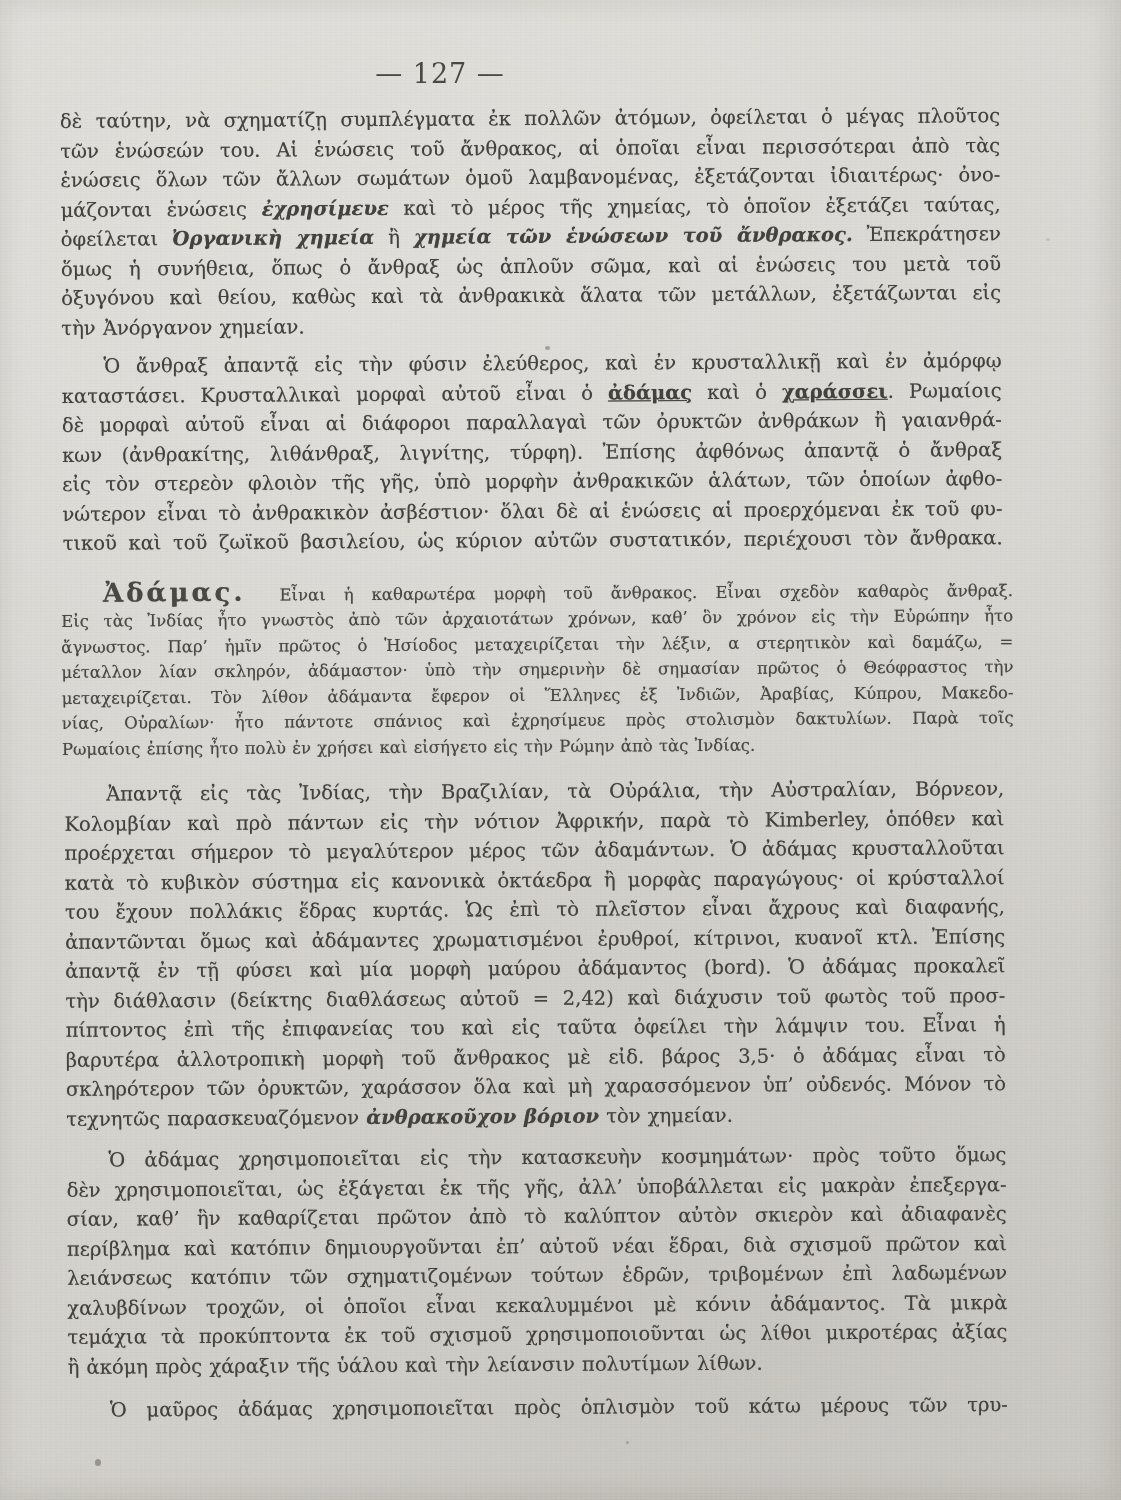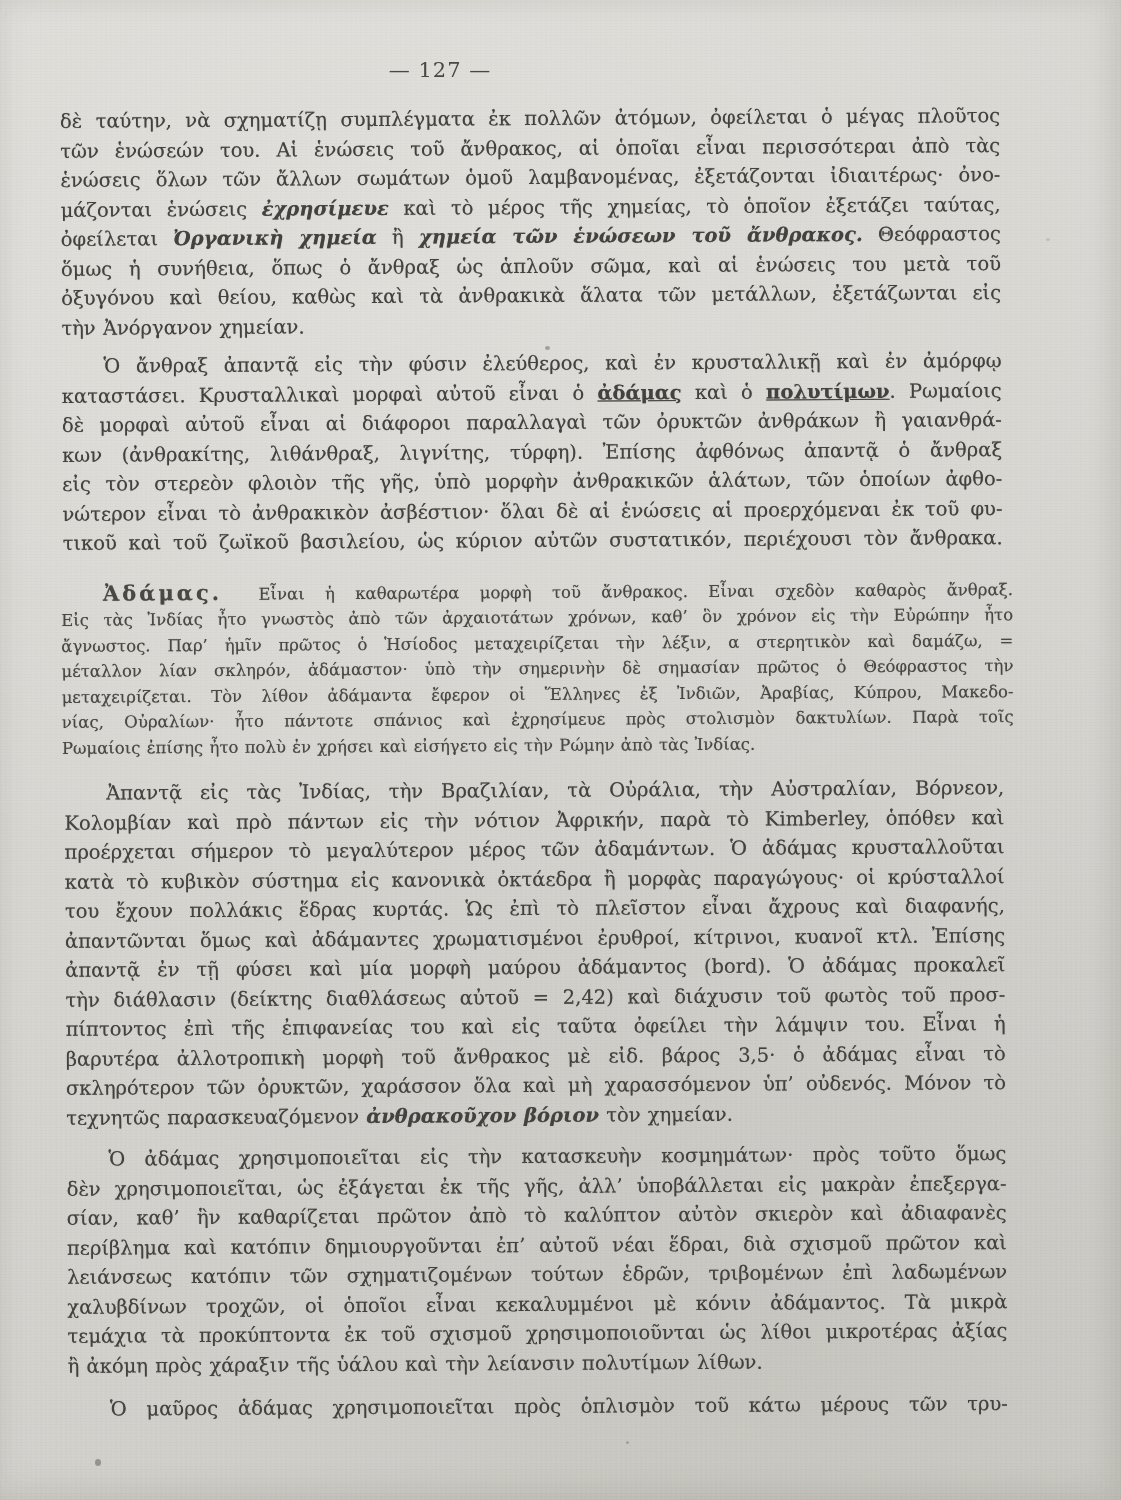--- a/index.html
+++ b/index.html
@@ -18,41 +18,41 @@
   }
   .grain{
     position:absolute;inset:0;pointer-events:none;
     background:
       repeating-linear-gradient(0deg, rgba(120,117,110,0.022) 0 1px, rgba(255,255,255,0.015) 1px 3px),
       repeating-linear-gradient(90deg, rgba(120,117,110,0.016) 0 2px, rgba(255,255,255,0.012) 2px 5px);
   }
   .header{
     position:absolute;top:58px;left:0;width:880px;
     text-align:center;
-    font-size:21px;letter-spacing:1px;
+    font-size:27px;letter-spacing:1px;
     color:#4a4843;
   }
   .text-block{
     position:absolute;left:64px;top:104px;width:940px;
     transform:rotate(-0.35deg);
     transform-origin:50% 50%;
   }
   .para{margin:0;}
   .para.main{font-size:19.5px;line-height:29.5px;}
   .para.small{font-size:16.5px;line-height:25.5px;width:952px;margin-left:-2px;color:#4a4843;}
   .line{
     height:auto;overflow:hidden;
     text-shadow:0 0 0.7px rgba(68,66,62,0.55);
     word-spacing:1px;
   }
   .line.just{text-align:justify;text-align-last:justify;}
   .line.indent{text-indent:42px;}
   .bold{font-weight:bold;text-decoration:underline;}
   .bold-italic{font-weight:bold;font-style:italic;}
-  .heading{font-weight:bold;letter-spacing:3px;font-size:21px;margin-right:16px;}
+  .heading{font-weight:bold;letter-spacing:3px;font-size:26px;margin-right:16px;}
   
   [data-name="paragraph-carbon-forms"]{margin-top:9px;}
   [data-name="paragraph-adamas-intro"]{margin-top:22px;}
   [data-name="paragraph-adamas-occurrence"]{margin-top:18px;}
   [data-name="paragraph-adamas-processing"]{margin-top:12px;}
   [data-name="paragraph-black-diamond"]{margin-top:14px;}
   .speck{position:absolute;border-radius:50%;background:#5a574f;pointer-events:none;}
   .speck.s1{left:95px;top:1459px;width:6px;height:7px;opacity:.5;}
   .speck.s2{left:545px;top:346px;width:5px;height:4px;opacity:.45;}
   .speck.s3{left:626px;top:1441px;width:3px;height:3px;opacity:.35;}
@@ -63,28 +63,28 @@
 
 <div class="page" data-name="book-page">
   <div class="grain" data-name="paper-texture"></div>
   <div class="header" data-name="page-number">— 127 —</div>
   <div class="text-block" data-name="text-block">
       <div class="para main" data-name="paragraph-carbon-compounds">
         <div class="line just" data-name="text-line"><span data-name="text-segment">δὲ ταύτην, νὰ σχηματίζῃ συμπλέγματα ἐκ πολλῶν ἀτόμων, ὀφείλεται ὁ μέγας πλοῦτος</span></div>
         <div class="line just" data-name="text-line"><span data-name="text-segment">τῶν ἑνώσεών του. Αἱ ἑνώσεις τοῦ ἄνθρακος, αἱ ὁποῖαι εἶναι περισσότεραι ἀπὸ τὰς</span></div>
         <div class="line just" data-name="text-line"><span data-name="text-segment">ἑνώσεις ὅλων τῶν ἄλλων σωμάτων ὁμοῦ λαμβανομένας, ἐξετάζονται ἰδιαιτέρως· ὀνο-</span></div>
         <div class="line just" data-name="text-line"><span data-name="text-segment">μάζονται ἑνώσεις </span><span class="bold-italic" data-name="emphasized-term">ἐχρησίμευε</span><span data-name="text-segment"> καὶ τὸ μέρος τῆς χημείας, τὸ ὁποῖον ἐξετάζει ταύτας,</span></div>
-        <div class="line just" data-name="text-line"><span data-name="text-segment">ὀφείλεται </span><span class="bold-italic" data-name="emphasized-term">Ὀργανικὴ χημεία</span><span data-name="text-segment"> ἢ </span><span class="bold-italic" data-name="emphasized-term">χημεία τῶν ἑνώσεων τοῦ ἄνθρακος.</span><span data-name="text-segment"> Θεόφραστος</span></div>
+        <div class="line just" data-name="text-line"><span data-name="text-segment">ὀφείλεται </span><span class="bold-italic" data-name="emphasized-term">Ὀργανικὴ χημεία</span><span data-name="text-segment"> ἢ </span><span class="bold-italic" data-name="emphasized-term">χημεία τῶν ἑνώσεων τοῦ ἄνθρακος.</span><span data-name="text-segment"> Ἐπεκράτησεν</span></div>
         <div class="line just" data-name="text-line"><span data-name="text-segment">ὅμως ἡ συνήθεια, ὅπως ὁ ἄνθραξ ὡς ἁπλοῦν σῶμα, καὶ αἱ ἑνώσεις του μετὰ τοῦ</span></div>
         <div class="line just" data-name="text-line"><span data-name="text-segment">ὀξυγόνου καὶ θείου, καθὼς καὶ τὰ ἀνθρακικὰ ἅλατα τῶν μετάλλων, ἐξετάζωνται εἰς</span></div>
         <div class="line" data-name="text-line"><span data-name="text-segment">τὴν Ἀνόργανον χημείαν.</span></div>
       </div>
       <div class="para main" data-name="paragraph-carbon-forms">
         <div class="line just indent" data-name="text-line"><span data-name="text-segment">Ὁ ἄνθραξ ἀπαντᾷ εἰς τὴν φύσιν ἐλεύθερος, καὶ ἐν κρυσταλλικῇ καὶ ἐν ἀμόρφῳ</span></div>
-        <div class="line just" data-name="text-line"><span data-name="text-segment">καταστάσει. Κρυσταλλικαὶ μορφαὶ αὐτοῦ εἶναι ὁ </span><span class="bold" data-name="emphasized-term">ἀδάμας</span><span data-name="text-segment"> καὶ ὁ </span><span class="bold" data-name="emphasized-term">πολυτίμων</span><span data-name="text-segment">. Ρωμαίοις</span></div>
+        <div class="line just" data-name="text-line"><span data-name="text-segment">καταστάσει. Κρυσταλλικαὶ μορφαὶ αὐτοῦ εἶναι ὁ </span><span class="bold" data-name="emphasized-term">ἀδάμας</span><span data-name="text-segment"> καὶ ὁ </span><span class="bold" data-name="emphasized-term">χαράσσει</span><span data-name="text-segment">. Ρωμαίοις</span></div>
         <div class="line just" data-name="text-line"><span data-name="text-segment">δὲ μορφαὶ αὐτοῦ εἶναι αἱ διάφοροι παραλλαγαὶ τῶν ὀρυκτῶν ἀνθράκων ἢ γαιανθρά-</span></div>
         <div class="line just" data-name="text-line"><span data-name="text-segment">κων (ἀνθρακίτης, λιθάνθραξ, λιγνίτης, τύρφη). Ἐπίσης ἀφθόνως ἀπαντᾷ ὁ ἄνθραξ</span></div>
         <div class="line just" data-name="text-line"><span data-name="text-segment">εἰς τὸν στερεὸν φλοιὸν τῆς γῆς, ὑπὸ μορφὴν ἀνθρακικῶν ἁλάτων, τῶν ὁποίων ἀφθο-</span></div>
         <div class="line just" data-name="text-line"><span data-name="text-segment">νώτερον εἶναι τὸ ἀνθρακικὸν ἀσβέστιον· ὅλαι δὲ αἱ ἑνώσεις αἱ προερχόμεναι ἐκ τοῦ φυ-</span></div>
         <div class="line just" data-name="text-line"><span data-name="text-segment">τικοῦ καὶ τοῦ ζωϊκοῦ βασιλείου, ὡς κύριον αὐτῶν συστατικόν, περιέχουσι τὸν ἄνθρακα.</span></div>
       </div>
       <div class="para small" data-name="paragraph-adamas-intro">
         <div class="line just indent" data-name="text-line"><span class="heading" data-name="emphasized-term">Ἀδάμας.</span><span data-name="text-segment"> Εἶναι ἡ καθαρωτέρα μορφὴ τοῦ ἄνθρακος. Εἶναι σχεδὸν καθαρὸς ἄνθραξ.</span></div>
         <div class="line just" data-name="text-line"><span data-name="text-segment">Εἰς τὰς Ἰνδίας ἦτο γνωστὸς ἀπὸ τῶν ἀρχαιοτάτων χρόνων, καθ’ ὃν χρόνον εἰς τὴν Εὐρώπην ἦτο</span></div>
         <div class="line just" data-name="text-line"><span data-name="text-segment">ἄγνωστος. Παρ’ ἡμῖν πρῶτος ὁ Ἡσίοδος μεταχειρίζεται τὴν λέξιν, α στερητικὸν καὶ δαμάζω, =</span></div>

